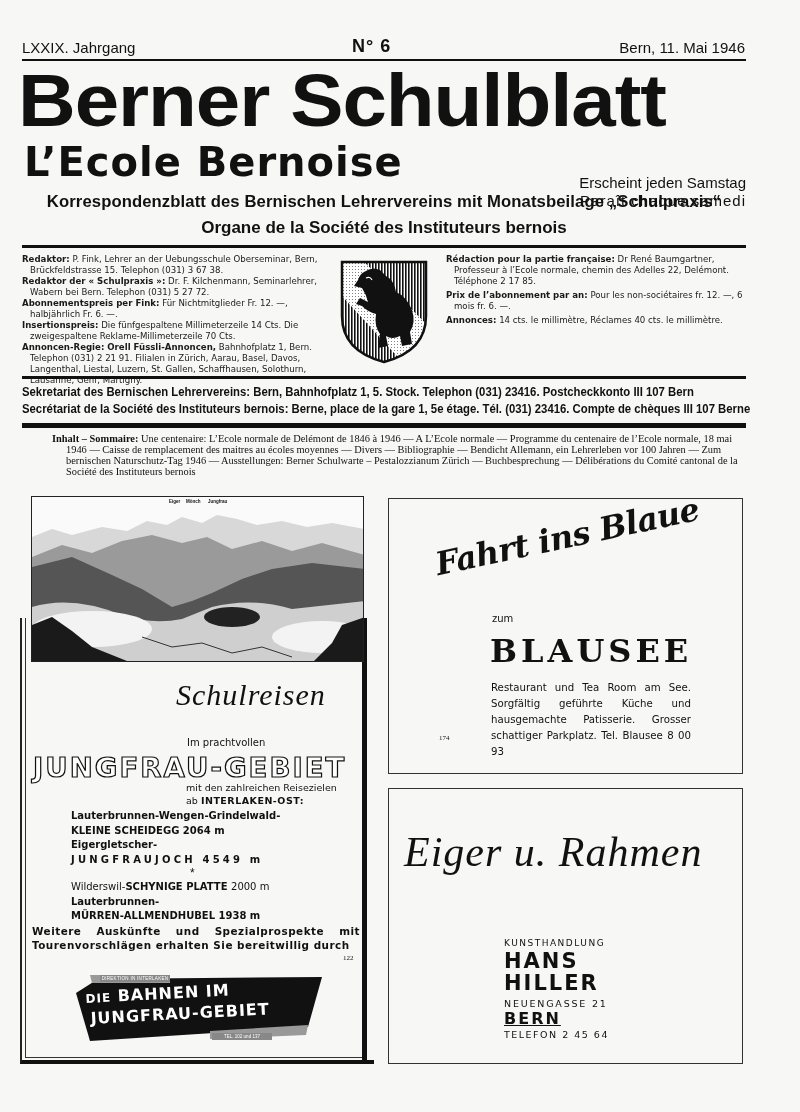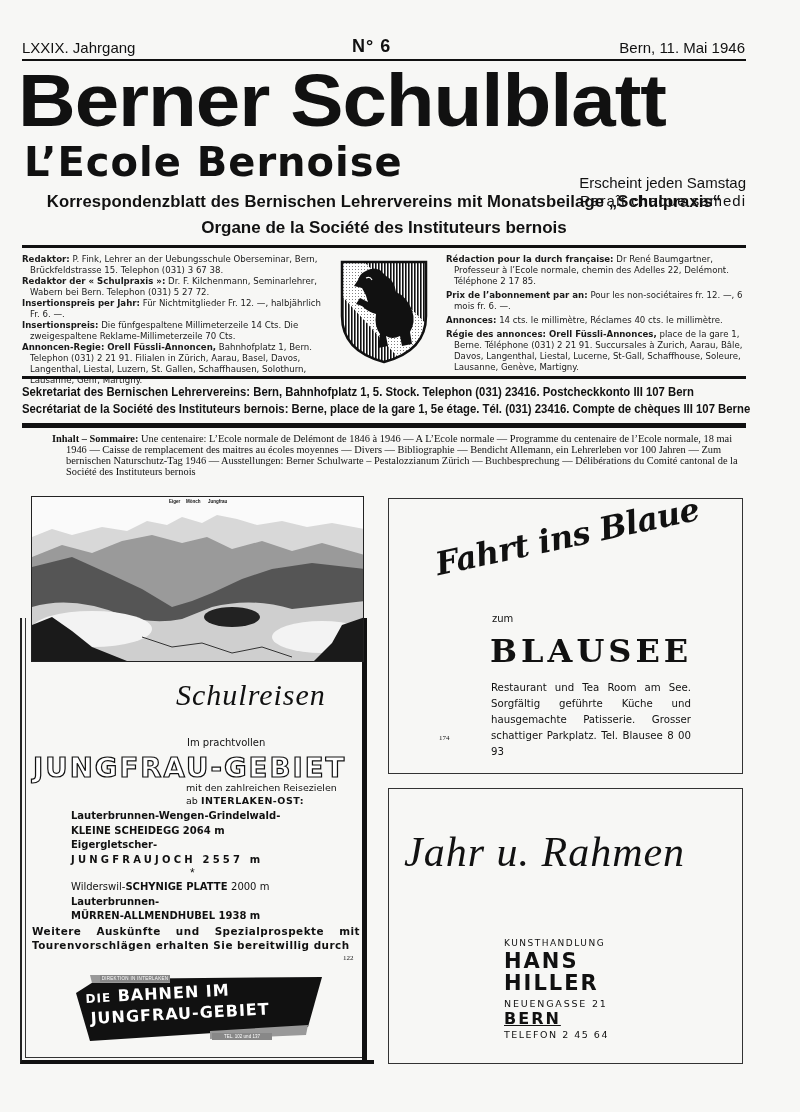--- a/index.html
+++ b/index.html
@@ -99,21 +99,21 @@
   <div>Erscheint jeden Samstag</div>
   <div>Paraît chaque samedi</div>
 </div>
 <div class="abs corresp">Korrespondenzblatt des Bernischen Lehrervereins mit Monatsbeilage „Schulpraxis“</div>
 <div class="abs organe">Organe de la Société des Instituteurs bernois</div>
 <div class="abs rule-thick" style="top:245px;height:3px;"></div>
 
 <div class="abs info info-left">
   <p><b>Redaktor:</b> <span>P. Fink, Lehrer an der Uebungsschule Oberseminar, Bern, Brückfeldstrasse 15. Telephon (031) 3 67 38.</span></p>
   <p><b>Redaktor der « Schulpraxis »:</b> <span>Dr. F. Kilchenmann, Seminarlehrer, Wabern bei Bern. Telephon (031) 5 27 72.</span></p>
-  <p><b>Insertionspreis per Jahr:</b> <span>Für Nichtmitglieder Fr. 12. —, halbjährlich Fr. 6. —.</span></p>
+  <p><b>Abonnementspreis per Fink:</b> <span>Für Nichtmitglieder Fr. 12. —, halbjährlich Fr. 6. —.</span></p>
   <p><b>Insertionspreis:</b> <span>Die fünfgespaltene Millimeterzeile 14 Cts. Die zweigespaltene Reklame-Millimeterzeile 70 Cts.</span></p>
   <p><b>Annoncen-Regie: Orell Füssli-Annoncen,</b> <span>Bahnhofplatz 1, Bern. Telephon (031) 2 21 91. Filialen in Zürich, Aarau, Basel, Davos, Langenthal, Liestal, Luzern, St. Gallen, Schaffhausen, Solothurn, Lausanne, Genf, Martigny.</span></p>
 </div>
 
 <div class="abs crest">
   <svg width="96" height="110" viewBox="0 0 96 110">
     <defs>
       <pattern id="stripes" width="3" height="3" patternUnits="userSpaceOnUse">
         <rect width="3" height="3" fill="#fff"></rect>
         <rect width="1.6" height="3" fill="#111"></rect>
@@ -132,24 +132,23 @@
       <path d="M6 14 L28 6 L96 74 L96 100 Z" fill="url(#dots)"></path>
       <path d="M6 6 L28 6 L96 74 L96 110 L70 110 L6 40 Z" fill="url(#dots)"></path>
       <path d="M28 16 Q36 10 44 14 L50 20 Q58 24 60 36 Q70 40 76 54 Q80 66 74 76 L76 88 L66 90 L64 80 Q56 84 50 80 L52 90 L42 92 L44 78 Q38 70 40 58 Q32 56 26 50 L20 48 L24 42 L32 46 Q30 38 26 32 L18 30 L22 24 Q24 18 28 16 Z" fill="#111"></path>
       <path d="M30 22 Q34 20 36 24" stroke="#fff" stroke-width="1.2" fill="none"></path>
     </g>
     <path d="M6 6 H90 V60 Q90 95 48 106 Q6 95 6 60 Z" fill="none" stroke="#111" stroke-width="2.5"></path>
   </svg>
 </div>
 
 <div class="abs info info-right">
-  <p><b>Rédaction pour la durch française:</b> <span>Dr René Baumgartner, Professeur à l’Ecole normale, chemin des Adelles 22, Delémont. Téléphone 2 17 85.</span></p>
+  <p><b>Rédaction pour la partie française:</b> <span>Dr René Baumgartner, Professeur à l’Ecole normale, chemin des Adelles 22, Delémont. Téléphone 2 17 85.</span></p>
   <p><b>Prix de l’abonnement par an:</b> <span>Pour les non-sociétaires fr. 12. —, 6 mois fr. 6. —.</span></p>
   <p><b>Annonces:</b> <span>14 cts. le millimètre, Réclames 40 cts. le millimètre.</span></p>
-  <p><b>Régie des annonces: Orell Füssli-Annonces,</b> <span>place de la gare 1, Berne. Téléphone (031) 2 21 91. Succursales à Zurich, Aarau, Bâle, Davos, Langenthal, Liestal, Lucerne, St-Gall, Schaffhouse, Soleure, Lausanne, Genève, Martigny.</span></p>
 </div>
 
 <div class="abs rule-thick" style="top:376px;height:3px;"></div>
 
 <div class="abs secretariat">
   <div>Sekretariat des Bernischen Lehrervereins: Bern, Bahnhofplatz 1, 5. Stock. Telephon (031) 23416. Postcheckkonto III 107 Bern</div>
   <div>Secrétariat de la Société des Instituteurs bernois: Berne, place de la gare 1, 5e étage. Tél. (031) 23416. Compte de chèques III 107 Berne</div>
 </div>
 <div class="abs rule-thick" style="top:423px;height:5px;"></div>
 
@@ -186,21 +185,21 @@
 <div class="abs prachtvollen">Im prachtvollen</div>
 <div class="abs jungfrau-gebiet">JUNGFRAU-GEBIET</div>
 <div class="abs reiseziele">
   <div>mit den zahlreichen Reisezielen</div>
   <div><span>ab</span> <b>INTERLAKEN-OST:</b></div>
 </div>
 <div class="abs routes">
   <div>Lauterbrunnen-Wengen-Grindelwald-</div>
   <div>KLEINE SCHEIDEGG 2064 m</div>
   <div>Eigergletscher-</div>
-  <div class="spaced">JUNGFRAUJOCH 2557 m</div>
+  <div class="spaced">JUNGFRAUJOCH 4549 m</div>
 </div>
 <div class="abs star">*</div>
 <div class="abs routes2">
   <div><span class="n">Wilderswil-</span><span>SCHYNIGE PLATTE</span> <span class="n">2000 m</span></div>
   <div>Lauterbrunnen-</div>
   <div>MÜRREN-ALLMENDHUBEL 1938 m</div>
 </div>
 <div class="abs weitere">Weitere Auskünfte und Spezialprospekte mit Tourenvorschlägen erhalten Sie bereitwillig durch</div>
 <div class="abs adnum adnum1">122</div>
 
@@ -220,21 +219,21 @@
 <div class="abs bahnen-bottom">TEL. 102 und 137</div>
 
 <div class="abs ad-blausee"></div>
 <div class="abs fahrt">Fahrt ins Blaue</div>
 <div class="abs zum">zum</div>
 <div class="abs blausee-title">BLAUSEE</div>
 <div class="abs blausee-desc">Restaurant und Tea Room am See. Sorgfältig geführte Küche und hausgemachte Patisserie. Grosser schattiger Parkplatz. Tel. Blausee 8 00 93</div>
 <div class="abs adnum adnum2">174</div>
 
 <div class="abs ad-hiller"></div>
-<div class="abs bild">Jahr u. Rahmen</div>
+<div class="abs bild">Eiger u. Rahmen</div>
 <div class="abs hiller-block">
   <div class="kunst">KUNSTHANDLUNG</div>
   <div class="hans">HANS</div>
   <div class="hans">HILLER</div>
   <div class="neuen">NEUENGASSE 21</div>
   <div class="bern">BERN</div>
   <div class="tel">TELEFON 2 45 64</div>
 </div>
 
 <div class="abs page-number">81</div>

